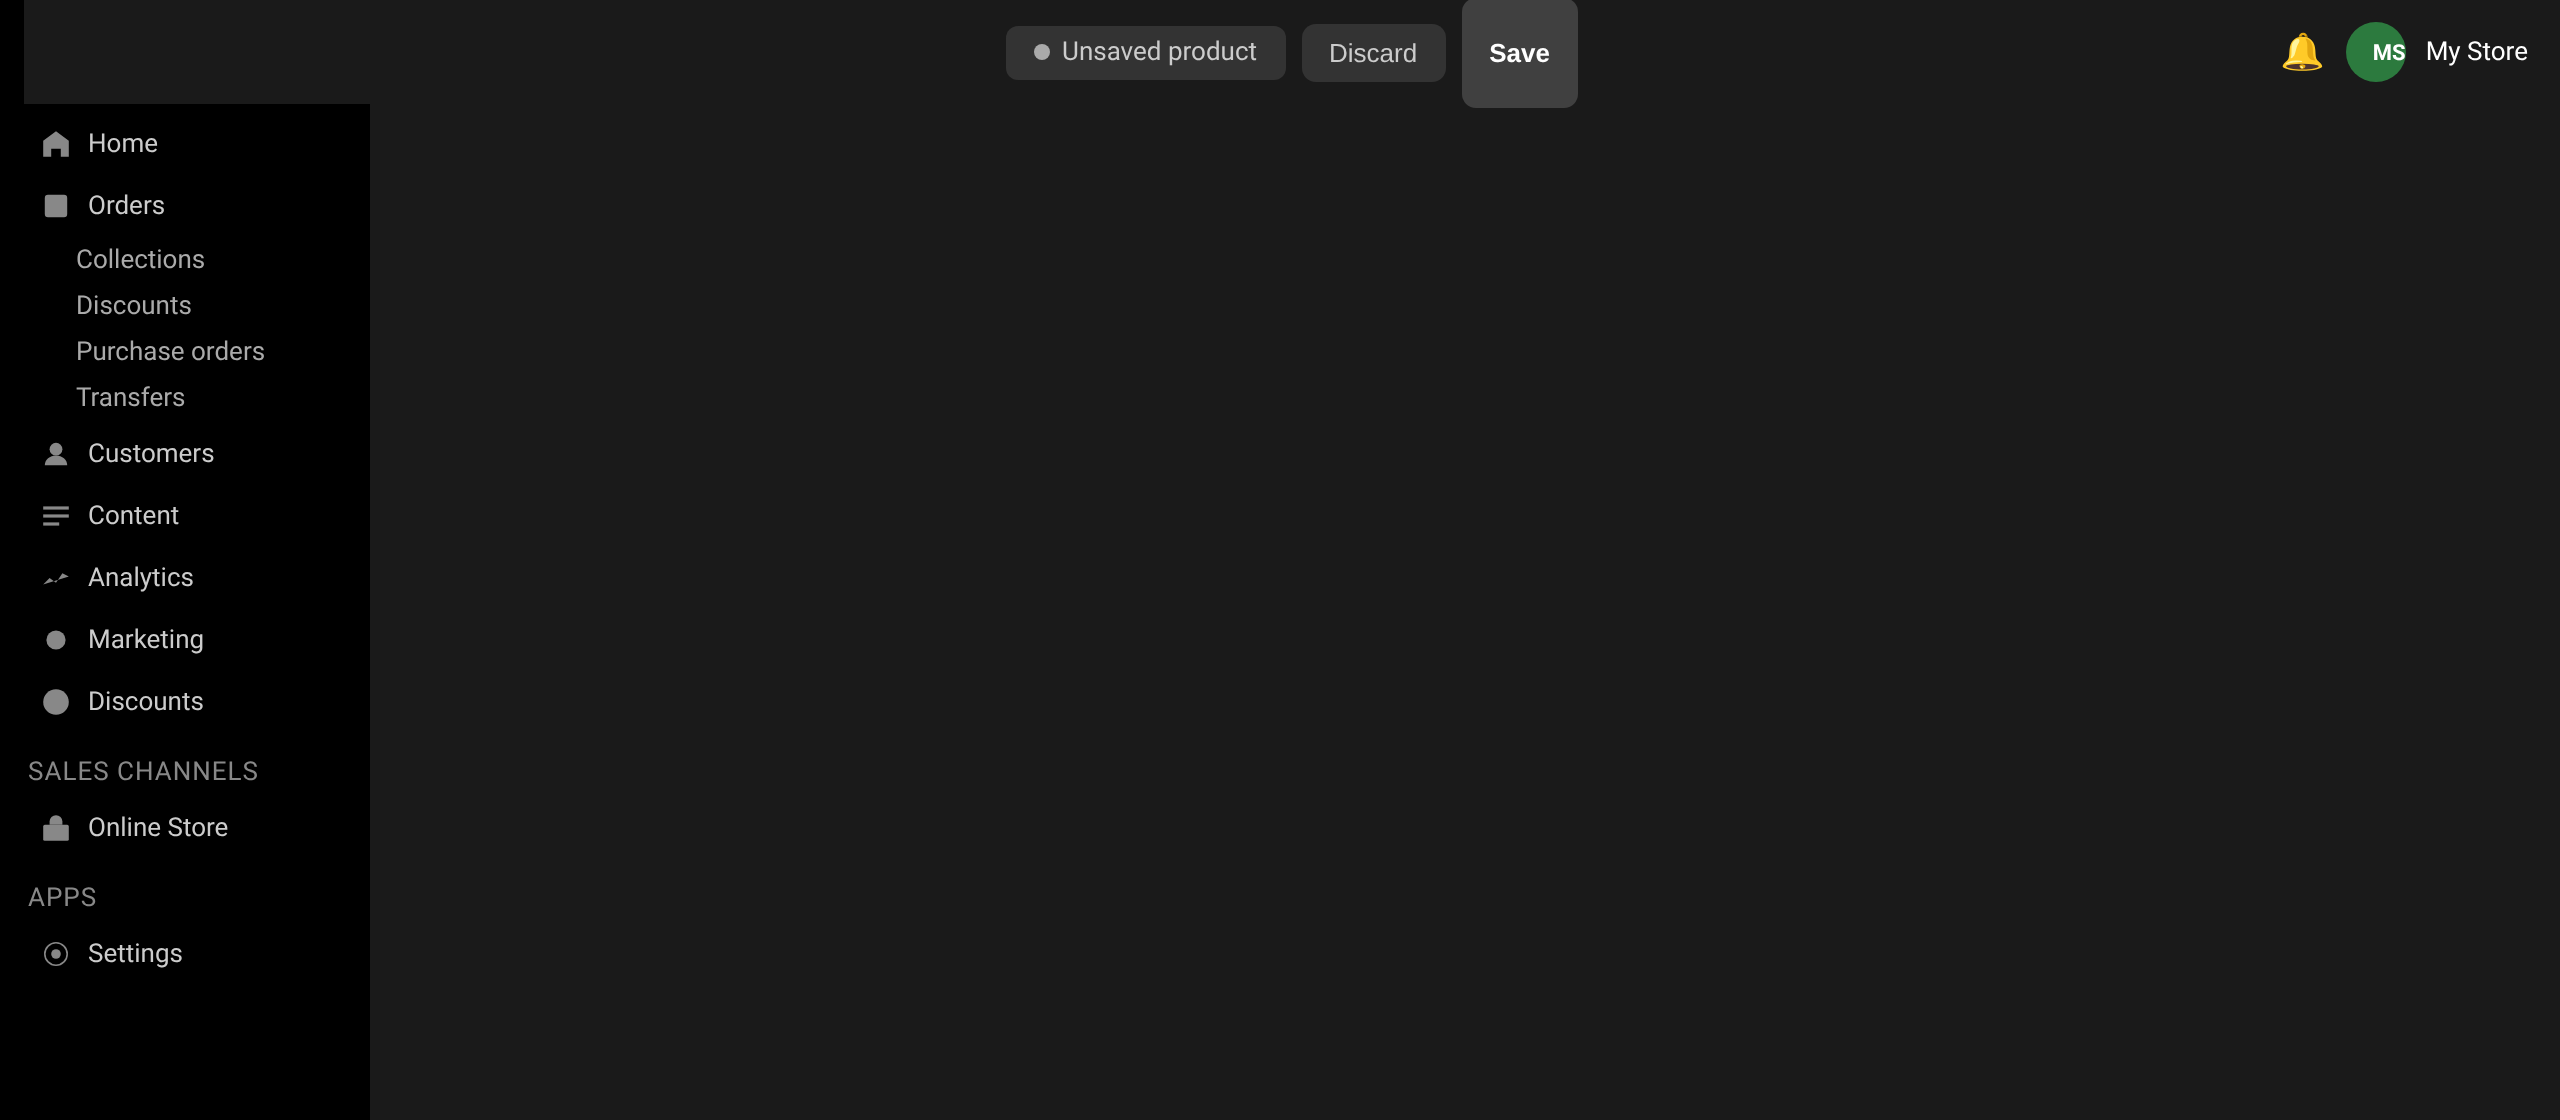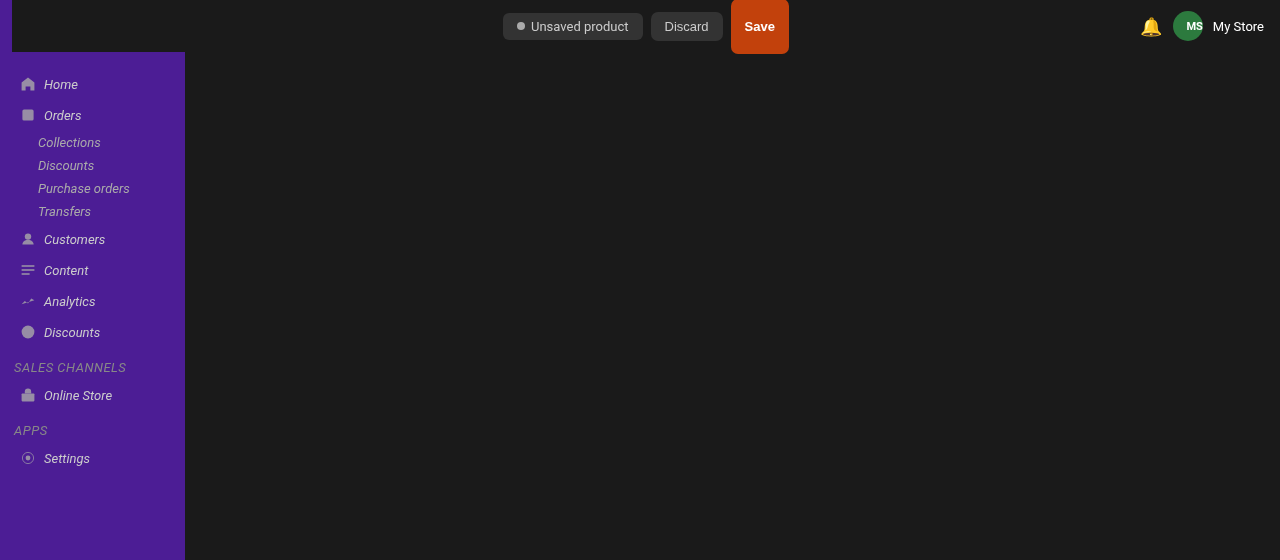--- a/index.html
+++ b/index.html
@@ -7,25 +7,24 @@
 
     
     .bg-admin {
       position: absolute; inset: 0;
       display: flex;
     }
 
     
     .sidebar {
       width: 185px;
-      background: #4c1d95;
+      background: #000000;
       height: 100%;
-      padding: 16px 0;
+      padding: 4px 0;
       flex-shrink: 0;
-      font-style: italic;
     }
     .sidebar-logo {
       display: flex; align-items: center; gap: 8px;
       padding: 8px 14px 16px;
     }
     .shopify-bag {
       width: 28px; height: 28px;
       background: #96bf48;
       border-radius: 6px;
       display: flex; align-items: center; justify-content: center;
@@ -82,21 +81,21 @@
     .btn-discard {
       background: #333;
       border: none;
       color: #ccc;
       padding: 7px 14px;
       border-radius: 7px;
       font-size: 13px;
       cursor: pointer;
     }
     .btn-save {
-      background: #c2410c;
+      background: #404040;
       border: none;
       color: white;
       padding: 20px 14px;
       border-radius: 7px;
       font-size: 13px;
       cursor: pointer;
       font-weight: 600;
     }
     .topbar-right {
       position: absolute; right: 16px; top: 0;
@@ -236,20 +235,26 @@
       <span>Content</span>
     </div>
     <div class="sidebar-item">
       <svg class="icon" viewBox="0 0 20 20" fill="#aaa">
           <path d="M2 14l4-4 4 3 4-6 4 2"></path>
         </svg>
       <span>Analytics</span>
     </div>
     <div class="sidebar-item">
       <svg class="icon" viewBox="0 0 20 20" fill="#aaa">
+          <path d="M4 10a6 6 0 0112 0 6 6 0 01-12 0z"></path>
+        </svg>
+      <span>Marketing</span>
+    </div>
+    <div class="sidebar-item">
+      <svg class="icon" viewBox="0 0 20 20" fill="#aaa">
           <path d="M6 6h.01M14 14h.01M4 4l12 12"></path>
           <circle cx="10" cy="10" r="8"></circle>
         </svg>
       <span>Discounts</span>
     </div>
 
     <div class="sidebar-section-label">Sales channels</div>
     <div class="sidebar-item">
       <svg class="icon" viewBox="0 0 20 20" fill="#aaa">
           <rect x="2" y="8" width="16" height="10" rx="1"></rect>

